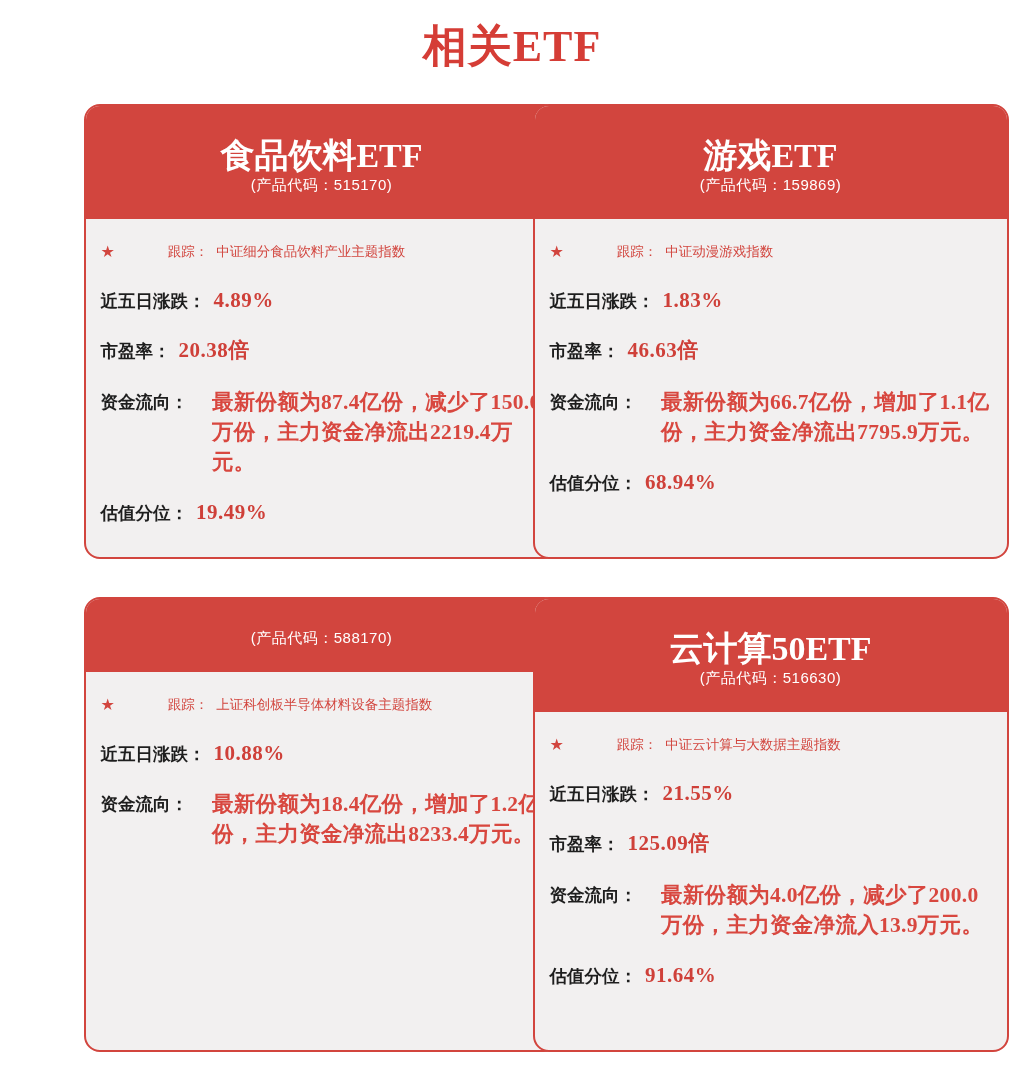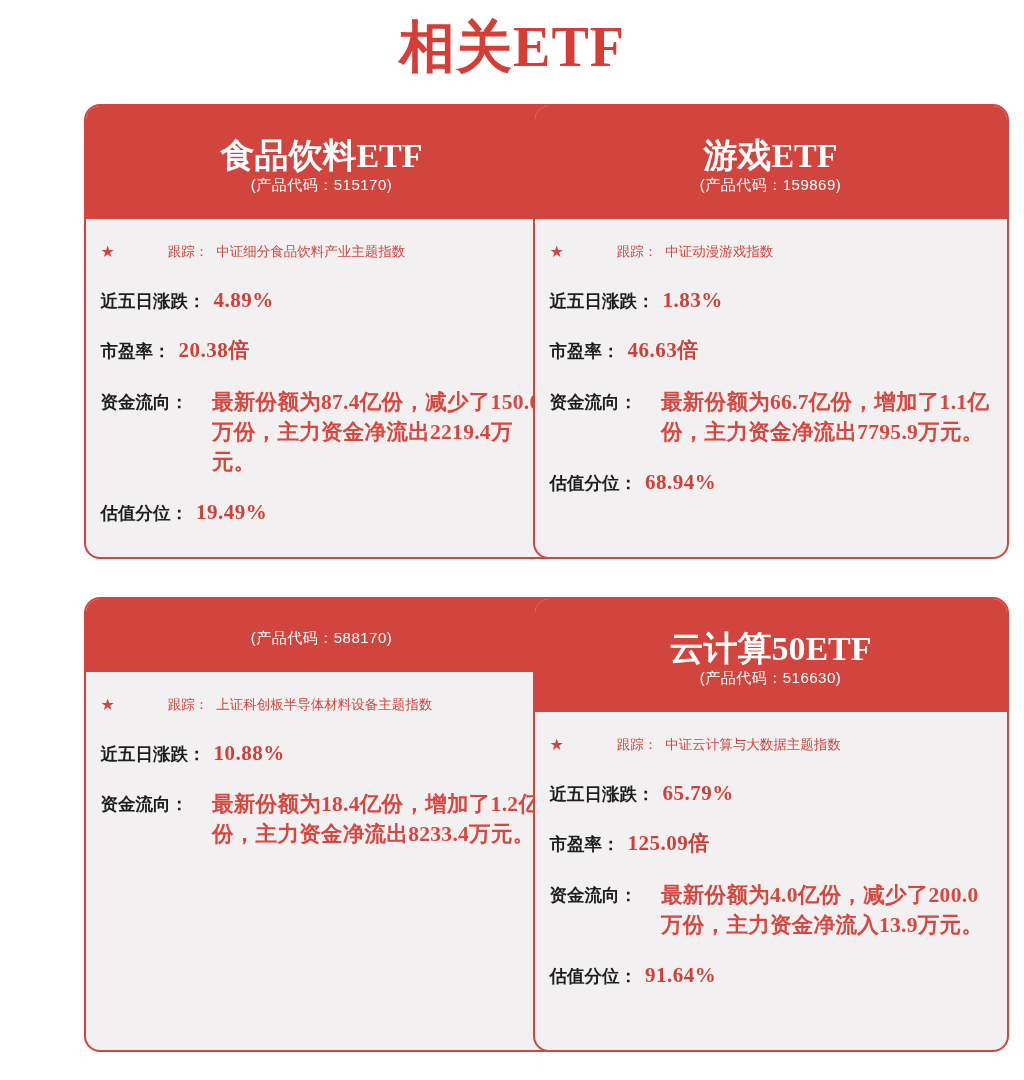--- a/index.html
+++ b/index.html
@@ -15,21 +15,21 @@
   body{
     width:1024px;height:1080px;
     font-family:"Liberation Sans","DejaVu Sans",sans-serif;
     overflow:hidden;
   }
   .page-title{
     text-align:center;
     margin:14px 0 24px;
     font-family:"Liberation Serif","DejaVu Serif",serif;
     font-weight:bold;
-    font-size:56px;
+    font-size:44px;
     line-height:66px;
     color:var(--title-red);
     letter-spacing:1px;
   }
   .grid{
     display:grid;
     grid-template-columns:408px 408px;
     column-gap:41px;
     row-gap:38px;
     justify-content:center;
@@ -201,21 +201,21 @@
       <div class="card-code">(产品代码：516630)</div>
     </div>
     <div class="card-body">
       <div class="row row-track">
         <span class="star">★</span>
         <span class="track-label">跟踪：</span>
         <span>中证云计算与大数据主题指数</span>
       </div>
       <div class="row row-kv">
         <span class="kv-label">近五日涨跌：</span>
-        <span class="kv-value">65.79%</span>
+        <span class="kv-value">21.55%</span>
       </div>
       <div class="row row-kv">
         <span class="kv-label">市盈率：</span>
         <span class="kv-value">125.09倍</span>
       </div>
       <div class="row row-kv row-flow">
         <span class="kv-label">资金流向：</span>
         <span class="flow-value">最新份额为4.0亿份，减少了200.0万份，主力资金净流入13.9万元。</span>
       </div>
       <div class="row row-kv">

